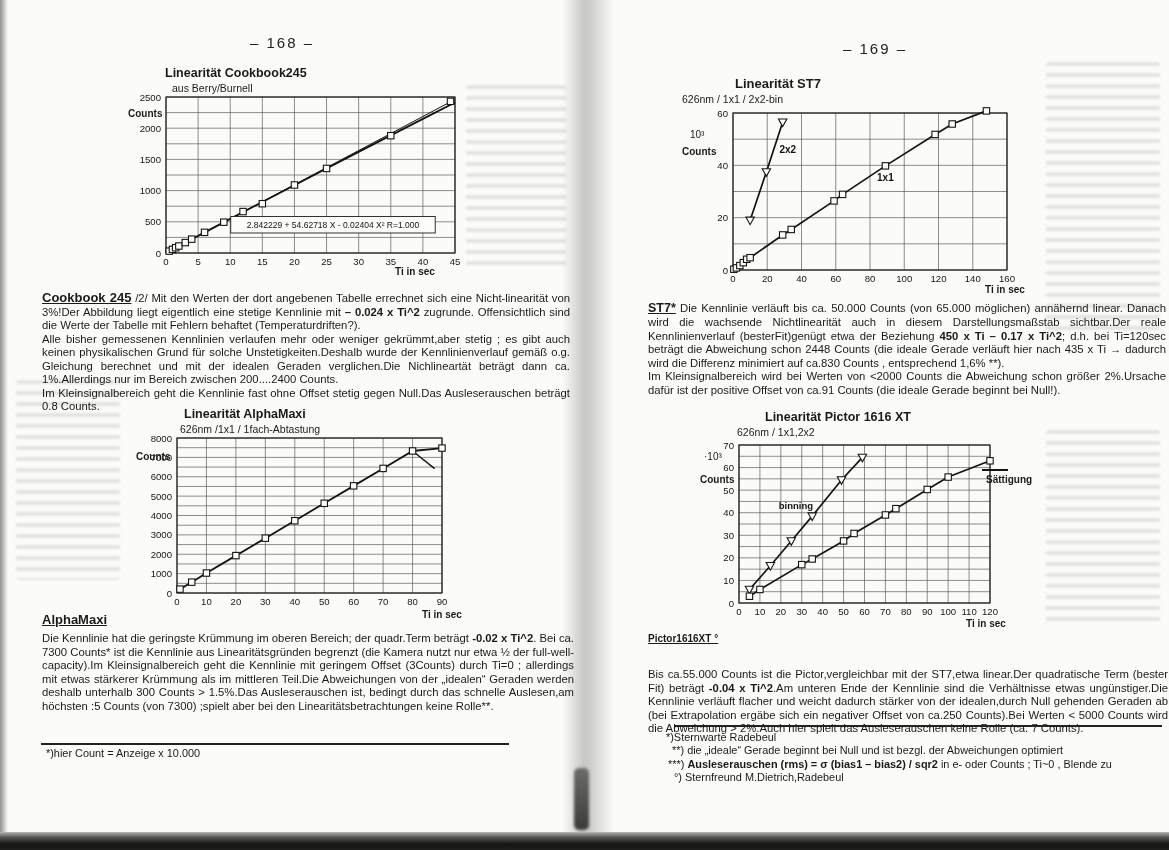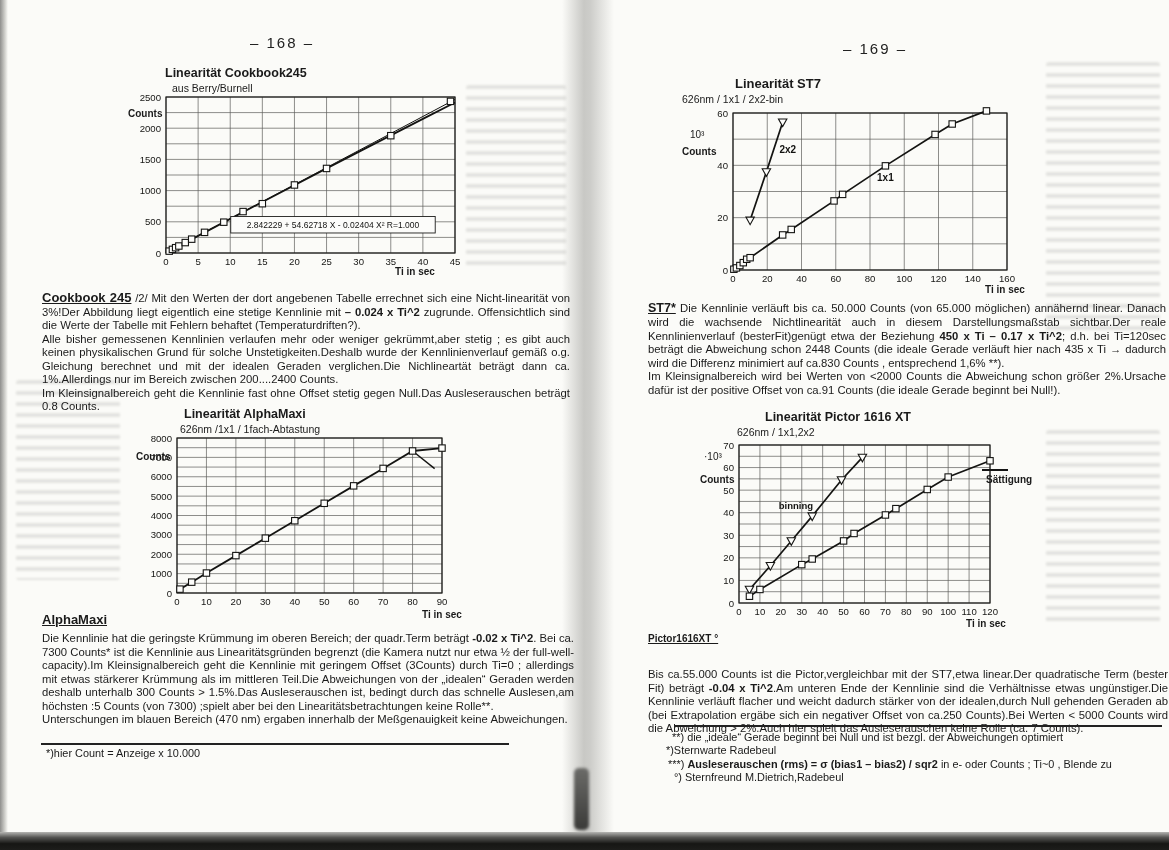--- a/index.html
+++ b/index.html
@@ -176,21 +176,20 @@
         <text x="52" y="68.625" text-anchor="end" font-size="9.6" fill="#161614">5000</text>
         <text x="52" y="49.25" text-anchor="end" font-size="9.6" fill="#161614">6000</text>
         <text x="52" y="29.875" text-anchor="end" font-size="9.6" fill="#161614">7000</text>
         <text x="52" y="10.5" text-anchor="end" font-size="9.6" fill="#161614">8000</text>
       </svg></div>
   <div class="abs axlab" style="left:422px;top:609px;">Ti in sec</div>
 
   <div class="abs tblock" style="left:42px;top:612px;"><span style="font-weight: bold; text-decoration: underline; font-size: 13px;">AlphaMaxi</span></div>
   <div class="abs tblock" style="left:42px;top:632px;width:532px;">
     <div class="para"><span>Die Kennlinie hat die geringste Krümmung im oberen Bereich; der quadr.Term beträgt </span><span style="font-weight: bold;">-0.02 x Ti^2</span><span>. Bei ca. 7300 Counts* ist die Kennlinie aus Linearitätsgründen begrenzt (die Kamera nutzt nur etwa ½ der full-well-capacity).Im Kleinsignalbereich geht die Kennlinie mit geringem Offset (3Counts) durch Ti=0 ; allerdings mit etwas stärkerer Krümmung als im mittleren Teil.Die Abweichungen von der „idealen“ Geraden werden deshalb unterhalb 300 Counts &gt; 1.5%.Das Ausleserauschen ist, bedingt durch das schnelle Auslesen,am höchsten :5 Counts (von 7300) ;spielt aber bei den Linearitätsbetrachtungen keine Rolle**.</span></div>
-    <div class="para"><span>Unterschungen im blauen Bereich (470 nm) ergaben innerhalb der Meßgenauigkeit keine Abweichungen.</span></div>
   </div>
   <div class="abs rule" style="left:41px;top:743px;width:468px;"></div>
   <div class="abs fnote" style="left:46px;top:747px;width:530px;">
     <div><span>*)hier Count = Anzeige x 10.000</span></div>
   </div>
 
   <div class="abs c-title" style="left:735px;top:76px;font-size:13px;">Linearität ST7</div>
   <div class="abs c-sub" style="left:682px;top:93px;">626nm / 1x1 / 2x2-bin</div>
   <div class="abs axpre" style="left:690px;top:129px;">10³</div>
   <div class="abs axlab" style="left:682px;top:146px;">Counts</div>
@@ -333,19 +332,19 @@
   <div class="sat-dash" style="left:982px;top:469px;width:26px;height:2px;"></div>
   <div class="abs axlab" style="left:986px;top:474px;">Sättigung</div>
   <div class="abs axlab" style="left:966px;top:618px;">Ti in sec</div>
 
   <div class="abs tblock" style="left:648px;top:632px;"><span style="font-weight: bold; text-decoration: underline; font-size: 10px;">Pictor1616XT °</span></div>
   <div class="abs tblock" style="left:648px;top:652px;width:520px;margin-top:16px;">
     <div class="para"><span>Bis ca.55.000 Counts ist die Pictor,vergleichbar mit der ST7,etwa linear.Der quadratische Term (bester Fit) beträgt  </span><span style="font-weight: bold;">-0.04 x Ti^2</span><span>.Am unteren Ende der Kennlinie sind die Verhältnisse etwas ungünstiger.Die Kennlinie verläuft flacher und weicht dadurch stärker von der idealen,durch Null gehenden Geraden ab (bei Extrapolation ergäbe sich ein negativer Offset von ca.250 Counts).Bei Werten &lt; 5000 Counts wird die Abweichung &gt; 2%.Auch hier spielt das Ausleserauschen keine Rolle (ca. 7 Counts).</span></div>
   </div>
   <div class="abs rule" style="left:674px;top:725px;width:488px;"></div>
   <div class="abs fnote" style="left:652px;top:731px;width:516px;">
+    <div style="padding-left:14px;"><span>*)Sternwarte Radebeul</span></div>
     <div style="padding-left:20px;"><span>**) die „ideale“ Gerade beginnt bei Null und ist bezgl. der Abweichungen optimiert</span></div>
-    <div style="padding-left:14px;"><span>*)Sternwarte Radebeul</span></div>
     <div style="padding-left:16px;"><span>***) </span><span style="font-weight: bold;">Ausleserauschen (rms) =  σ (bias1 – bias2) / sqr2</span><span>   in e- oder Counts ; Ti~0 , Blende zu</span></div>
     <div style="padding-left:22px;"><span>°) Sternfreund M.Dietrich,Radebeul</span></div>
   </div>
 
 </div>
 
 </body></html>

